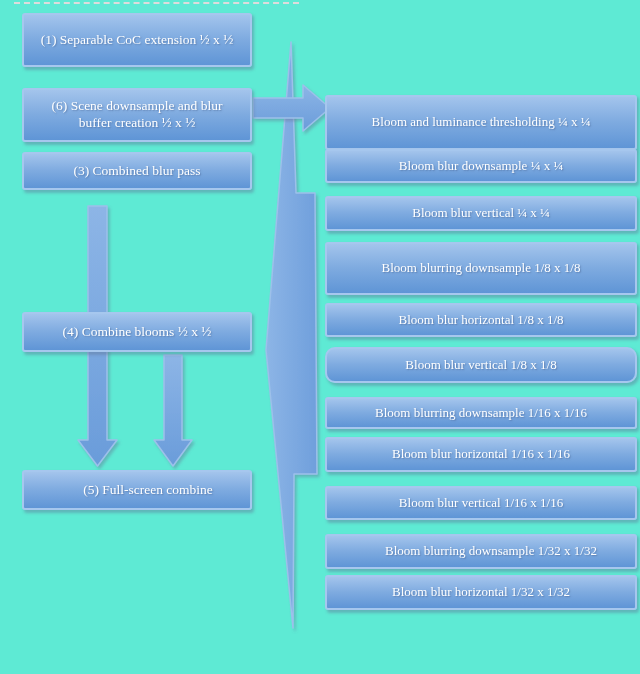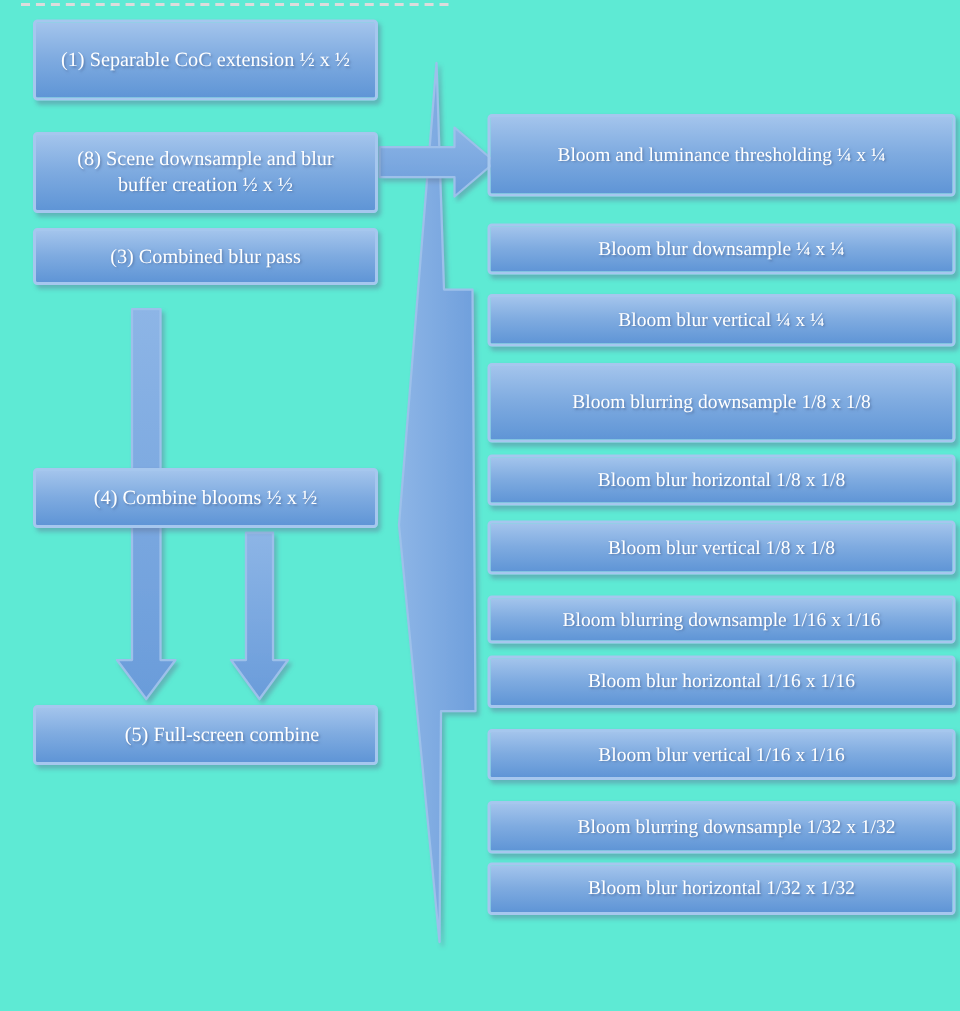--- a/index.html
+++ b/index.html
@@ -65,30 +65,30 @@
     <polygon points="291,42 296,193 315,193 317,474 294,474 293,628 266,350" fill="url(#gradH)" stroke="#9dc0ea" stroke-width="1.5" stroke-linejoin="round" filter="url(#softShadow)"></polygon>
 
     <polygon points="253,98 303,98 303,85 330,108 303,131 303,118 253,118" fill="url(#gradV)" stroke="#9dc0ea" stroke-width="1.5" stroke-linejoin="round" filter="url(#softShadow)"></polygon>
 
     <polygon points="88,206 107,206 107,440 117,440 97.5,466 78,440 88,440" fill="url(#gradV)" stroke="#9dc0ea" stroke-width="1.5" stroke-linejoin="round" filter="url(#softShadow)"></polygon>
 
     <polygon points="164,355 182,355 182,440 192,440 173,466 154,440 164,440" fill="url(#gradV)" stroke="#9dc0ea" stroke-width="1.5" stroke-linejoin="round" filter="url(#softShadow)"></polygon>
   </svg>
 
   <div class="pbox lbox" style="top:13px;  height:54px;">(1) Separable CoC extension ½ x ½</div>
-  <div class="pbox lbox" style="top:88px;  height:54px;">(8) Scene downsample and blur buffer creation ½ x ½</div>
+  <div class="pbox lbox" style="top:88px;  height:54px;">(6) Scene downsample and blur buffer creation ½ x ½</div>
   <div class="pbox lbox" style="top:152px; height:38px;">(3) Combined blur pass</div>
   <div class="pbox lbox" style="top:312px; height:40px;">(4) Combine blooms ½ x ½</div>
   <div class="pbox lbox" style="top:470px; height:40px;padding-left:36px;">(5) Full-screen combine</div>
 
-  <div class="pbox rbox" style="top:76px;  height:55px;">Bloom and luminance thresholding ¼ x ¼</div>
+  <div class="pbox rbox" style="top:95px;  height:55px;">Bloom and luminance thresholding ¼ x ¼</div>
   <div class="pbox rbox" style="top:149px; height:34px;">Bloom blur downsample ¼ x ¼</div>
   <div class="pbox rbox" style="top:196px; height:35px;">Bloom blur vertical ¼ x ¼</div>
   <div class="pbox rbox" style="top:242px; height:53px;">Bloom blurring downsample 1/8 x 1/8</div>
   <div class="pbox rbox" style="top:303px; height:34px;">Bloom blur horizontal 1/8 x 1/8</div>
-  <div class="pbox rbox" style="top:347px; height:36px;">Bloom blur vertical 1/8 x 1/8</div>
+  <div class="pbox rbox" style="top:347px; height:36px;border-radius:10px;">Bloom blur vertical 1/8 x 1/8</div>
   <div class="pbox rbox" style="top:397px; height:32px;">Bloom blurring downsample 1/16 x 1/16</div>
   <div class="pbox rbox" style="top:437px; height:35px;">Bloom blur horizontal 1/16 x 1/16</div>
   <div class="pbox rbox" style="top:486px; height:34px;">Bloom blur vertical 1/16 x 1/16</div>
   <div class="pbox rbox" style="top:534px; height:35px;padding-left:30px;">Bloom blurring downsample 1/32 x 1/32</div>
   <div class="pbox rbox" style="top:575px; height:35px;">Bloom blur horizontal 1/32 x 1/32</div>
 
 </div>
 
 </body></html>

